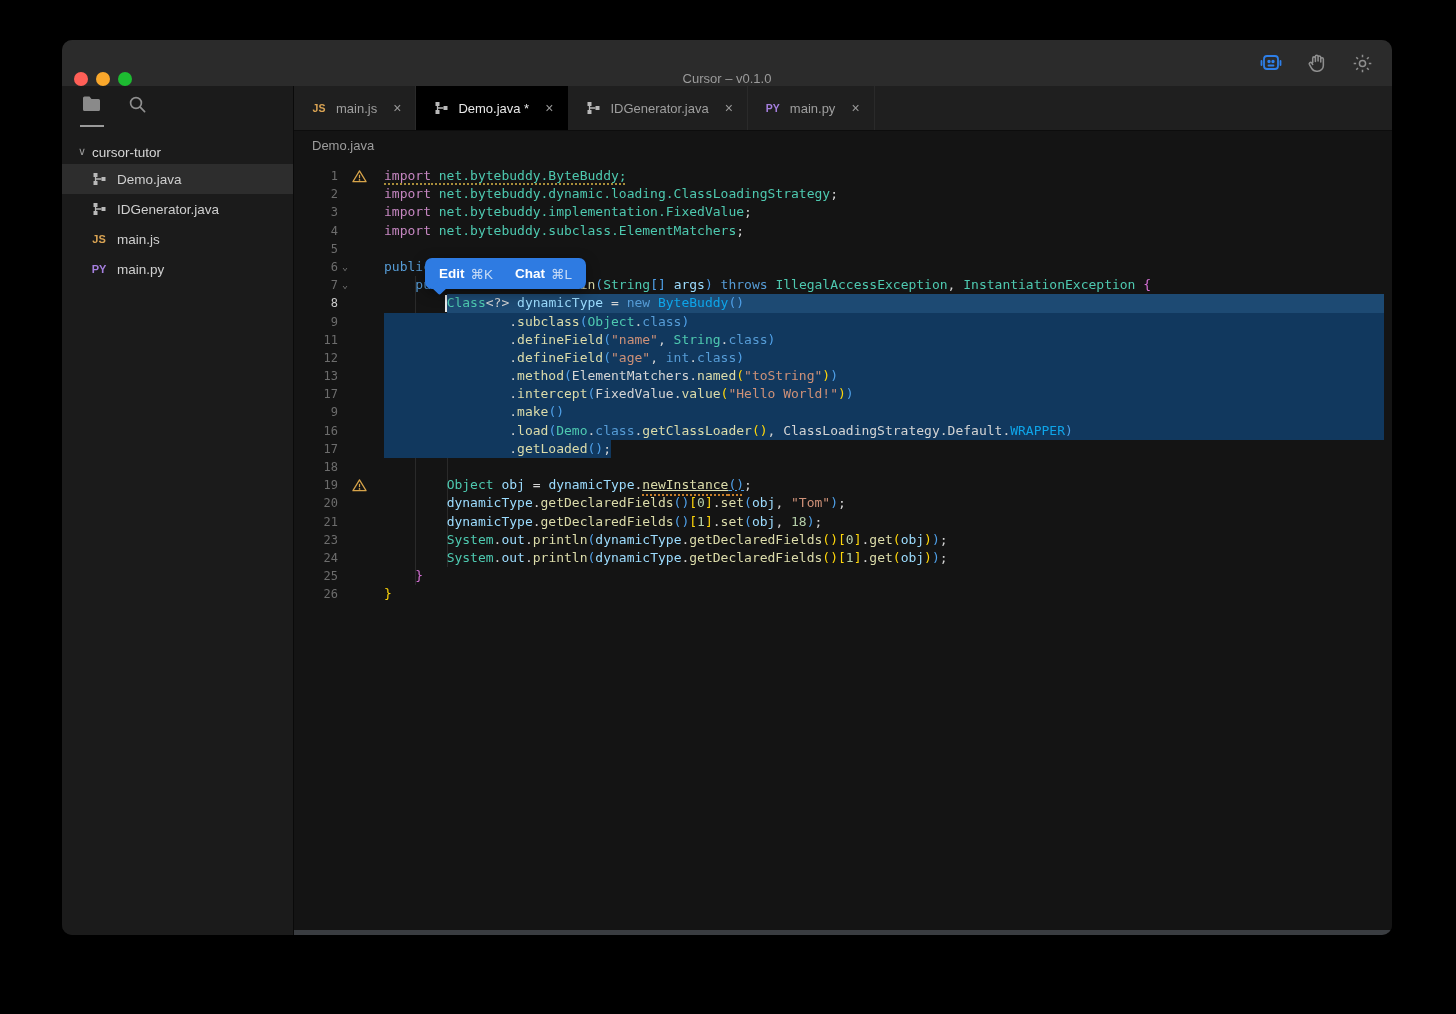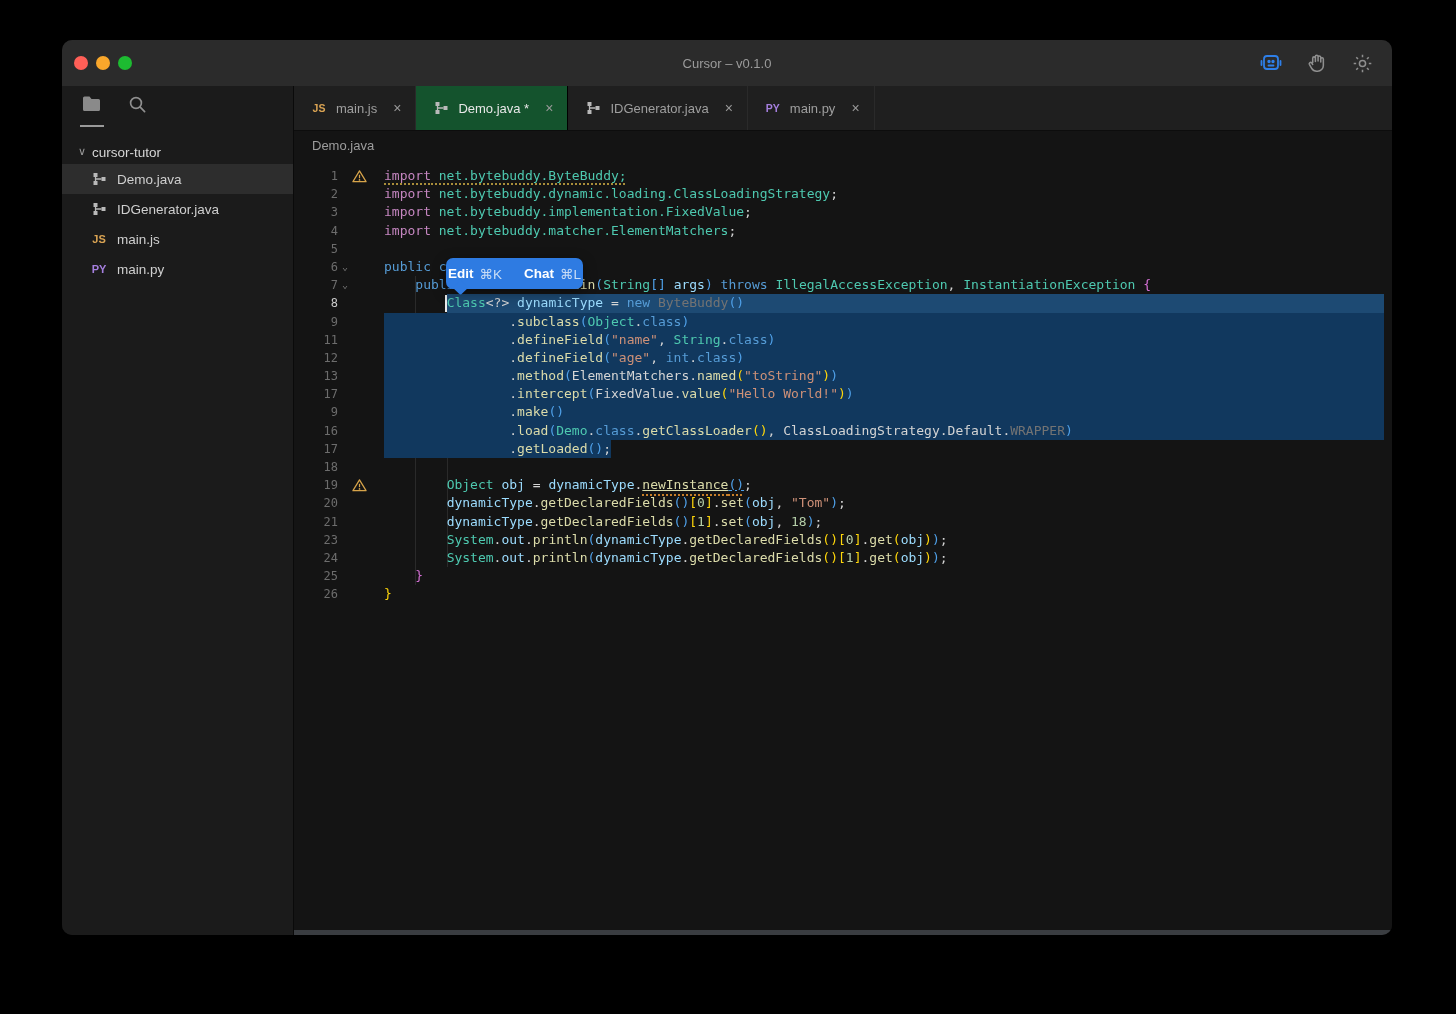--- a/index.html
+++ b/index.html
@@ -1,21 +1,21 @@
 <!DOCTYPE html>
 <html><head>
 <meta charset="utf-8">
 <style>
   html,body{margin:0;padding:0;background:#000;width:1456px;height:1014px;overflow:hidden;
     font-family:"Liberation Sans",sans-serif;-webkit-font-smoothing:antialiased;}
   .window{position:absolute;left:62px;top:40px;width:1330px;height:895px;background:#151515;
     border-radius:10px;overflow:hidden;box-shadow:0 0 0 1px #000,0 24px 70px rgba(0,0,0,.65);
     display:flex;flex-direction:column;}
   
-  .titlebar{height:46px;background:#2b2b2b;flex:none;position:relative;display:flex;align-items:center;}
+  .titlebar{height:46px;background:#2b2b2b;flex:none;position:relative;display:flex;align-items:flex-end;}
   .traffic{display:flex;gap:8px;margin-left:12px;}
   .tl{width:14px;height:14px;border-radius:50%;}
   .win-title{position:absolute;left:0;right:0;text-align:center;color:#9b9b9b;font-size:13px;pointer-events:none;}
   .tb-icons{position:absolute;right:18px;top:0;height:46px;display:flex;align-items:center;gap:22px;}
   .tb-icons svg{display:block;}
   
   .main{flex:1;display:flex;min-height:0;}
   .sidebar{width:231px;flex:none;background:#1b1b1b;border-right:1px solid #0a0a0a;display:flex;flex-direction:column;}
   .actrow{height:44px;display:flex;align-items:center;gap:26px;padding-left:20px;flex:none;}
   .act{position:relative;padding-bottom:4px;cursor:pointer;}
@@ -25,55 +25,55 @@
   .chev{color:#9a9a9a;font-size:11px;transform:translateY(-1px);}
   .file-row{height:30px;display:flex;align-items:center;padding-left:28px;gap:9px;cursor:pointer;}
   .file-row.selected{background:#2d2d2d;}
   .ficon{width:18px;display:inline-flex;justify-content:center;font-weight:bold;font-size:11px;flex:none;}
   .ficon.js{color:#d9a353;} .ficon.py{color:#a57fde;}
   
   .editor{flex:1;display:flex;flex-direction:column;background:#141414;min-width:0;position:relative;}
   .tabbar{height:44px;background:#1f1f1f;display:flex;flex:none;border-bottom:1px solid #0d0d0d;}
   .tab{display:flex;align-items:center;gap:8px;padding:0 12px 0 16px;font-size:13px;color:#9f9f9f;
     border-right:1px solid #2a2a2a;cursor:pointer;white-space:nowrap;}
-  .tab.active{background:#14532d;color:#e8e8e8;border-right-color:#000;}
+  .tab.active{background:#000000;color:#e8e8e8;border-right-color:#000;}
   .tab .close{color:#9a9a9a;font-size:14px;margin-left:6px;padding:0 2px;}
   .tab .ficon{font-size:10.5px;}
   .breadcrumb{height:28px;display:flex;align-items:center;padding-left:18px;font-size:13px;color:#9d9d9d;flex:none;}
   
   .code-area{flex:1;position:relative;padding-top:8px;overflow:hidden;}
   .code-line{display:flex;height:18.2px;line-height:18.2px;font-family:"DejaVu Sans Mono",monospace;font-size:13px;position:relative;}
   .ln-num{width:44px;text-align:right;color:#6d6d6d;flex:none;font-size:12px;line-height:18.2px;}
   .ln-num.cur{color:#cacaca;}
   .ln-ic{width:46px;flex:none;position:relative;}
   .ln-ic .warn{position:absolute;left:14px;top:2px;}
   .ln-ic .fold{position:absolute;left:4px;top:0;color:#7f7f7f;font-size:10px;}
   .ln-body{flex:1;position:relative;white-space:pre;min-width:0;}
   .ln-text{position:relative;z-index:2;}
   .gd{position:absolute;top:0;bottom:0;width:1px;background:#2a2a2a;z-index:0;}
   .sel{position:absolute;top:0;bottom:0;background:#11385e;z-index:1;}
   .sel.cur{background:#1d4a73;}
   .caret{position:absolute;top:1px;bottom:1px;width:2px;background:#eaeaea;z-index:3;}
   
   .kwi{color:#C586C0;} .kw{color:#569CD6;} .ty{color:#4EC9B0;} .vr{color:#9CDCFE;}
   .fn{color:#DCDCAA;} .st{color:#CE9178;} .nm{color:#B5CEA8;} .pl{color:#D4D4D4;}
-  .bb{color:#4FA0E8;} .by{color:#FFD70A;} .bm{color:#D670D6;} .cb{color:#737373;}
+  .bb{color:#4FA0E8;} .by{color:#FFD70A;} .bm{color:#D670D6;} .cb{color:#0ea5e9;}
   .u,.w{position:relative;display:inline-block;}
   .u{text-decoration:underline;}
   .u::after{content:"";position:absolute;left:0;right:0;bottom:-2px;height:2px;
     background:repeating-linear-gradient(90deg,#c77e29 0 2px,transparent 2px 4px);}
   .w::after{content:"";position:absolute;left:0;right:0;bottom:0;height:2px;
     background:repeating-linear-gradient(90deg,#a98e3a 0 2px,transparent 2px 4px);}
   .hscroll{position:absolute;left:0;right:0;bottom:0;height:5px;background:#3a3d41;z-index:5;}
   
   .prompt-overlay{position:absolute;left:388px;top:95px;width:556px;height:52px;background:#2b2b2d;
     border-radius:6px;box-shadow:0 8px 24px rgba(0,0,0,.55);z-index:30;display:flex;align-items:center;
     padding-left:32px;box-sizing:border-box;color:#ececec;font-size:15px;}
-  .editchat{position:absolute;left:384px;top:218px;height:31px;background:#2E7BE2;border-radius:7px;
-    z-index:20;display:flex;align-items:center;padding:0 2px;gap:22px;color:#fff;font-size:13.5px;
+  .editchat{position:absolute;left:363px;top:218px;height:31px;background:#2E7BE2;border-radius:7px;
+    z-index:20;display:flex;align-items:center;padding:0 14px;gap:22px;color:#fff;font-size:13.5px;
     box-shadow:0 4px 14px rgba(0,0,0,.4);}
   .editchat .grp{display:flex;align-items:center;gap:6px;cursor:pointer;}
   .editchat b{font-weight:bold;}
   .editchat .sc{color:#c9ddf6;}
   .editchat .tail{position:absolute;left:9px;bottom:-4px;width:11px;height:11px;background:#2E7BE2;
     transform:rotate(45deg);border-radius:2px;z-index:-1;}
 </style>
 </head>
 <body>
 
@@ -223,21 +223,21 @@
             <div class="ln-body"><span class="ln-text"><span class="kwi">import</span><span class="pl"> </span><span class="ty">net.bytebuddy.dynamic.loading.ClassLoadingStrategy</span><span class="pl">;</span></span></div>
           </div>
           <div class="code-line">
             <div class="ln-num">3</div>
             <div class="ln-ic"></div>
             <div class="ln-body"><span class="ln-text"><span class="kwi">import</span><span class="pl"> </span><span class="ty">net.bytebuddy.implementation.FixedValue</span><span class="pl">;</span></span></div>
           </div>
           <div class="code-line">
             <div class="ln-num">4</div>
             <div class="ln-ic"></div>
-            <div class="ln-body"><span class="ln-text"><span class="kwi">import</span><span class="pl"> </span><span class="ty">net.bytebuddy.matcher.ElementMatchers</span><span class="pl">;</span></span></div>
+            <div class="ln-body"><span class="ln-text"><span class="kwi">import</span><span class="pl"> </span><span class="ty">net.bytebuddy.subclass.ElementMatchers</span><span class="pl">;</span></span></div>
           </div>
           <div class="code-line">
             <div class="ln-num">5</div>
             <div class="ln-ic"></div>
             <div class="ln-body"><span class="ln-text"></span></div>
           </div>
           <div class="code-line">
             <div class="ln-num">6</div>
             <div class="ln-ic">
               <span class="fold">⌄</span>

